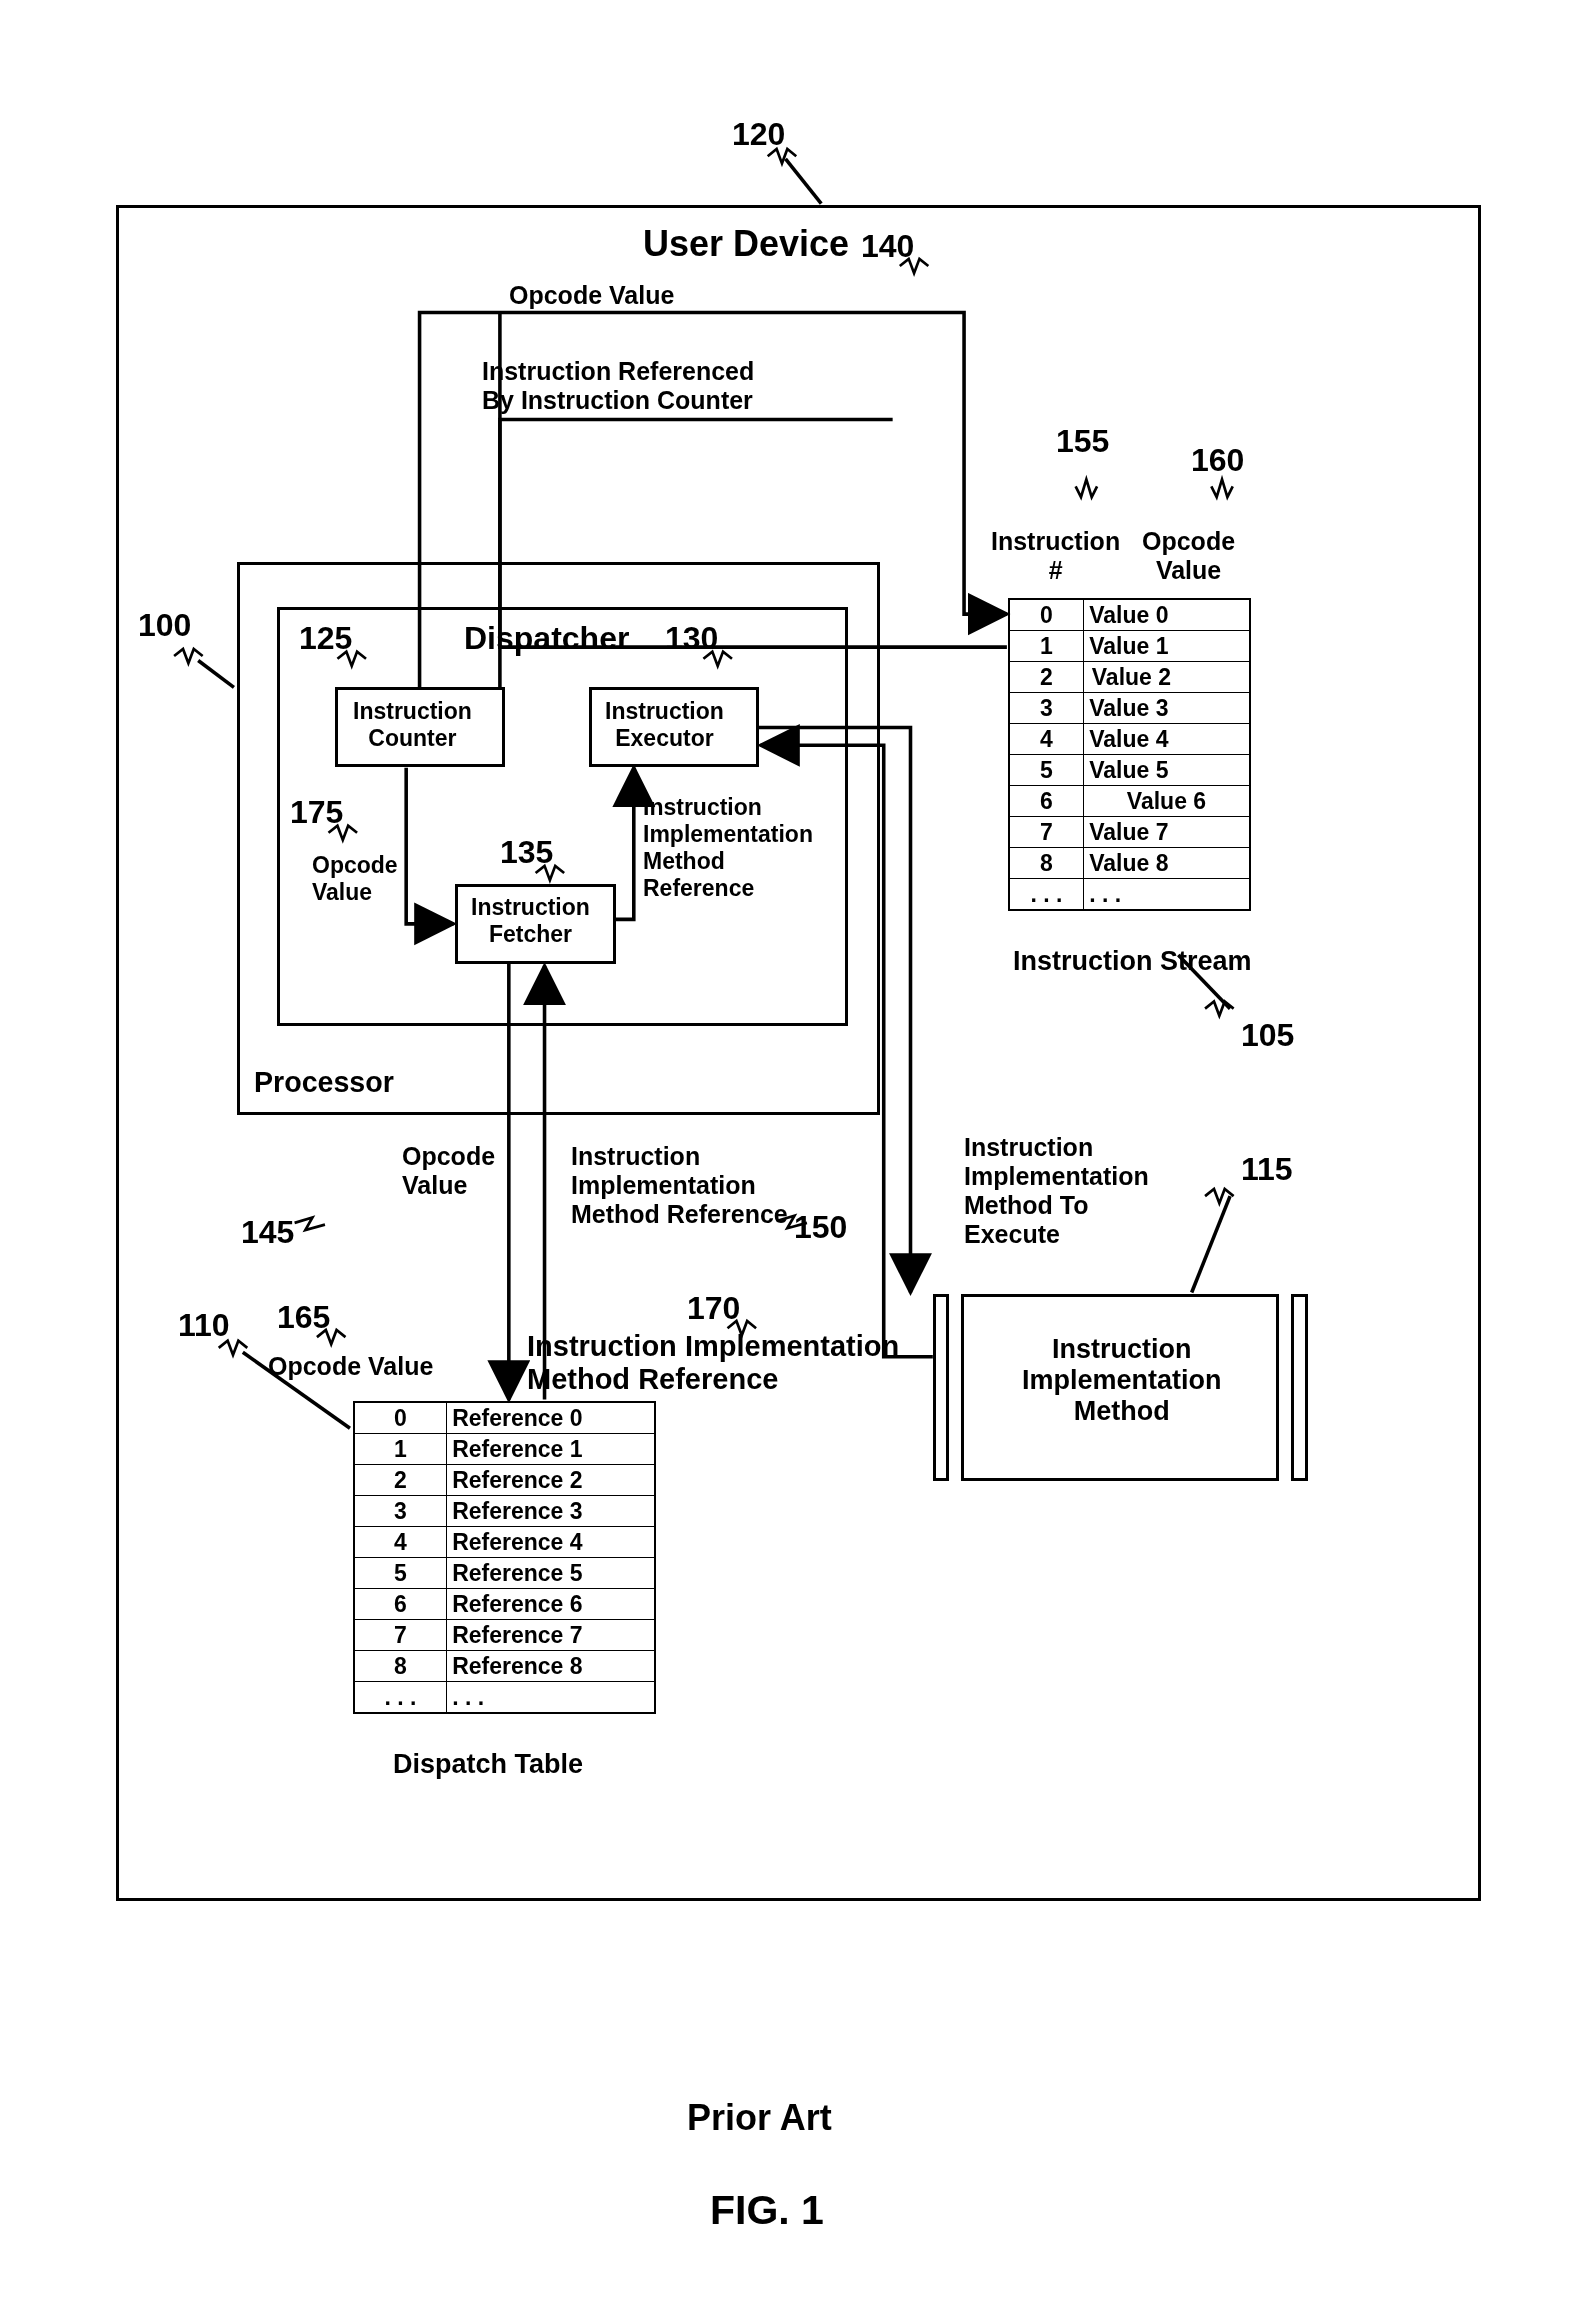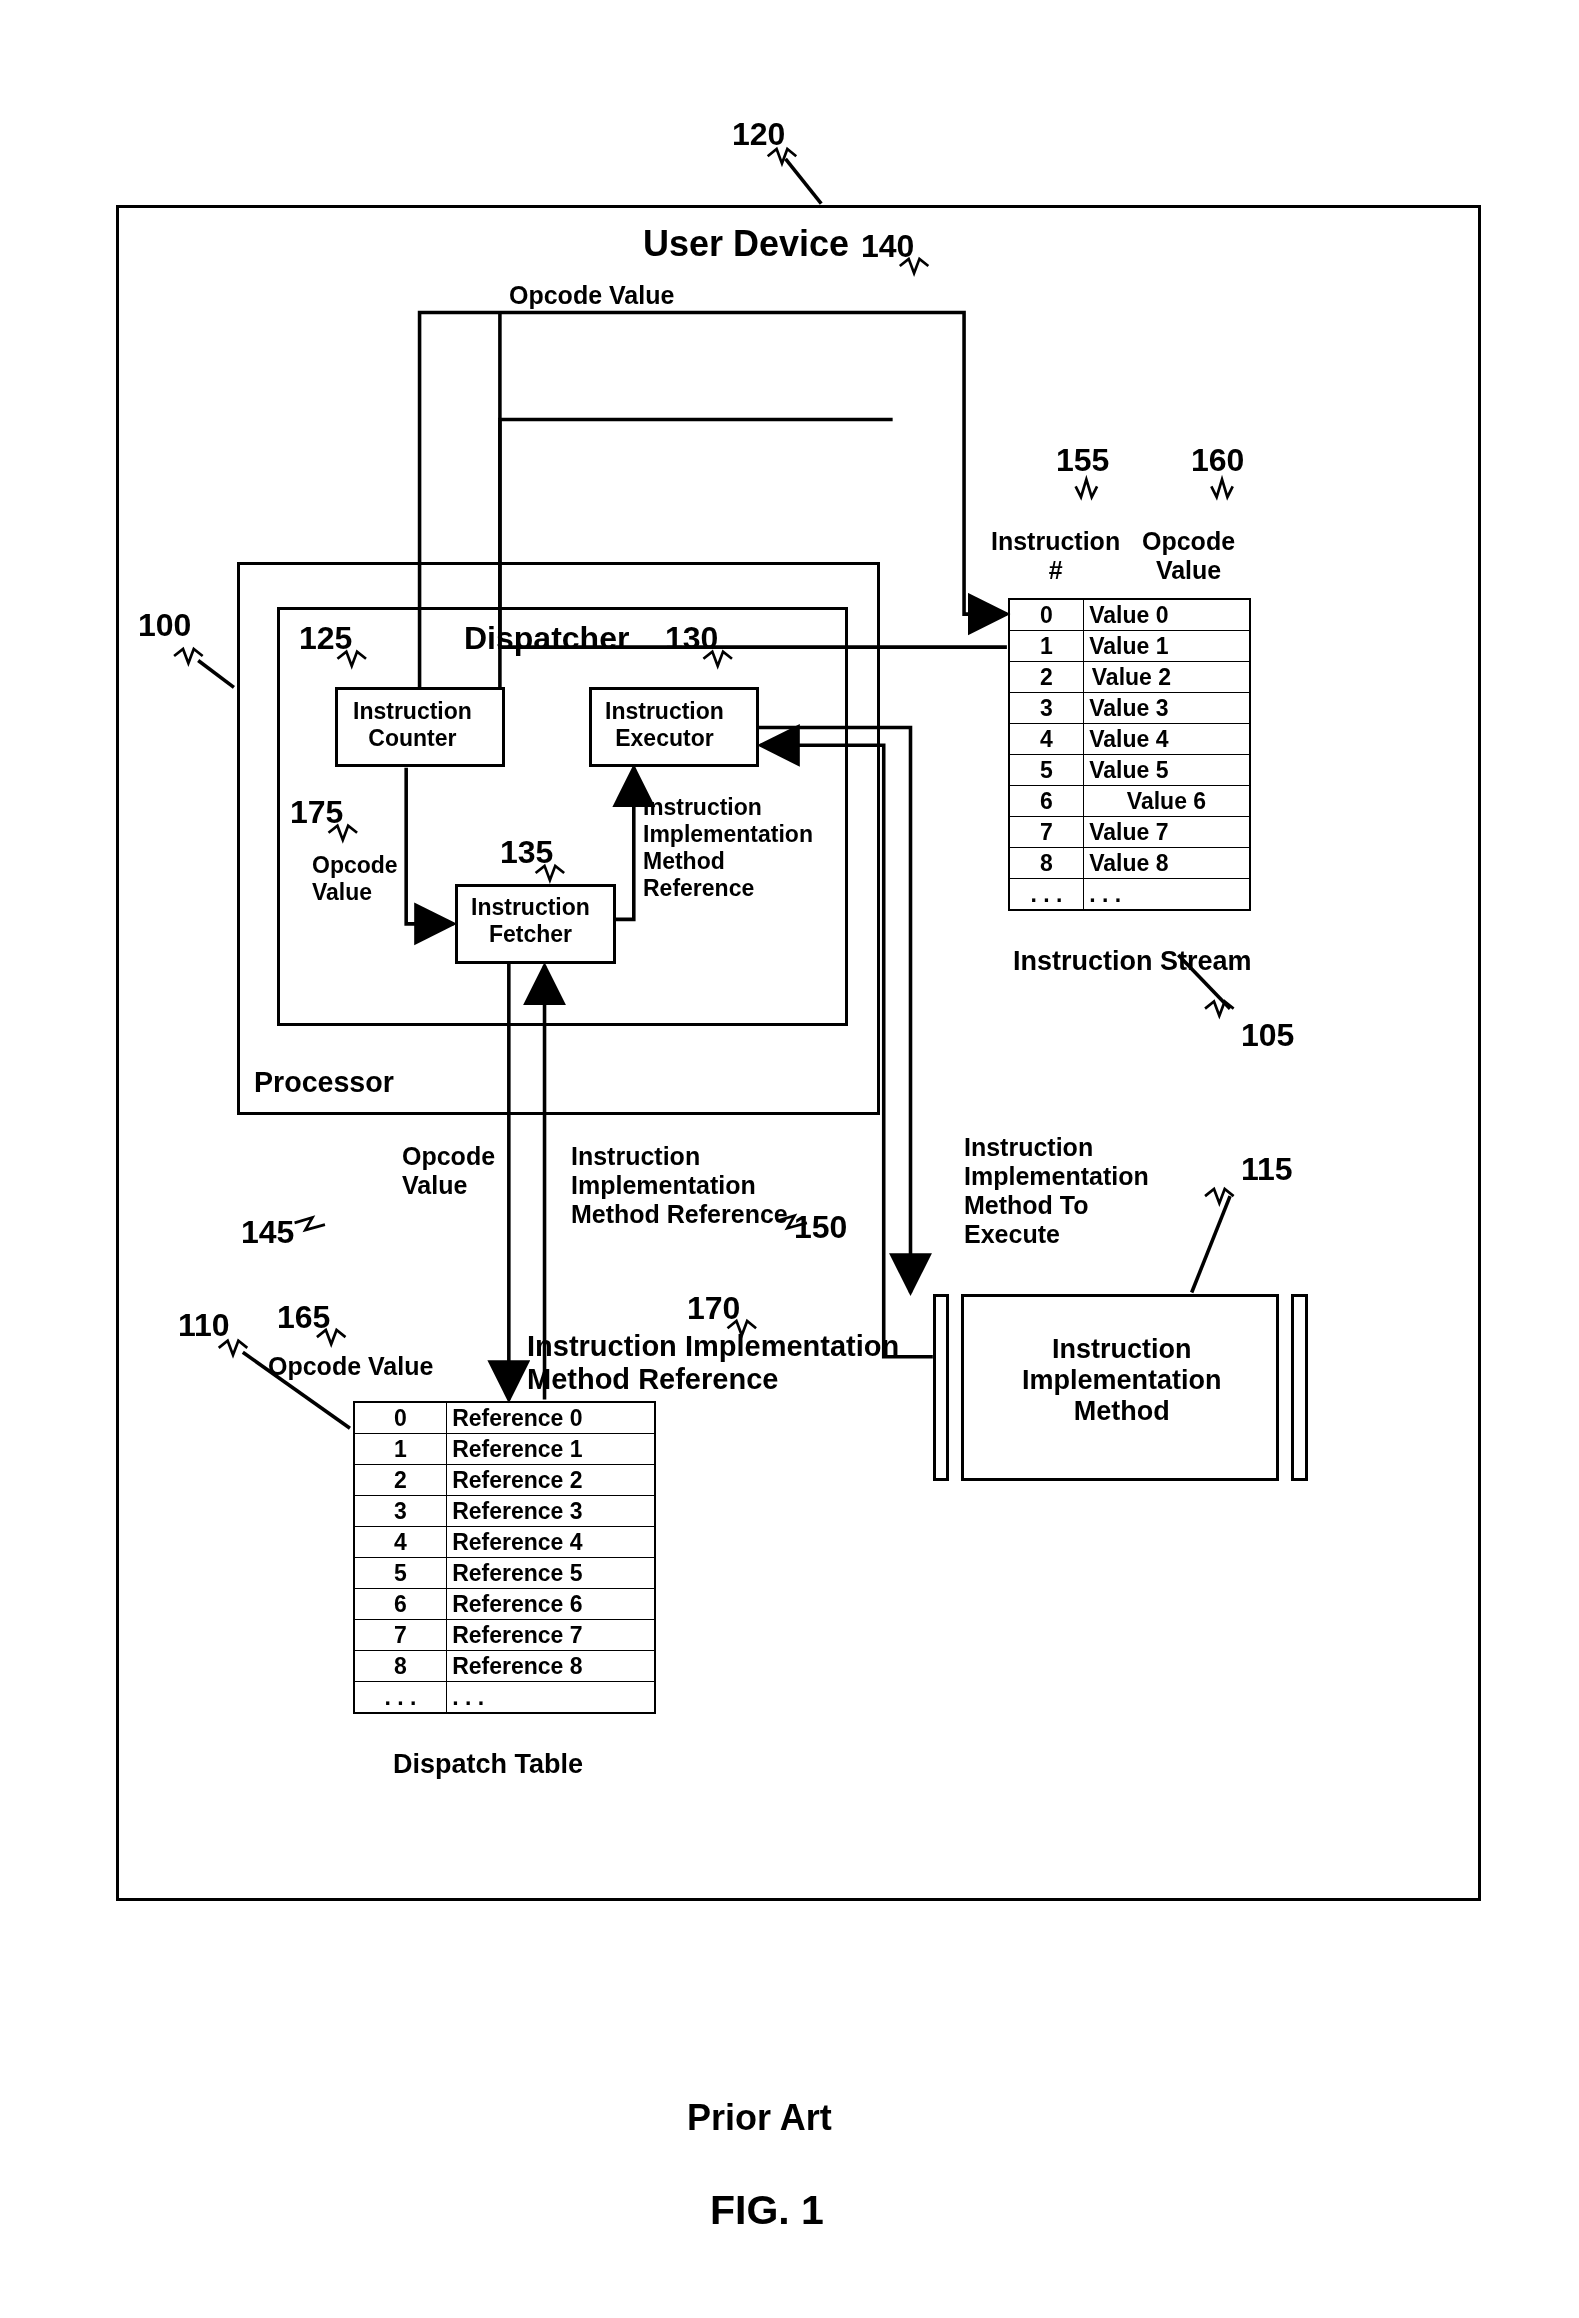--- a/index.html
+++ b/index.html
@@ -189,20 +189,22 @@
         </tr>
         <tr>
           <td style="width: 80px;">. . .</td>
           <td class="left" style="width: 196px;">. . .</td>
         </tr>
       </tbody>
   </table>
   <div class="label" style="left:393px; top:1749px; font-size:27px;">Dispatch Table</div>
 
   <div class="label" style="left:509px; top:281px; font-size:25px;">Opcode Value</div>
+  <div class="label" style="left:482px; top:357px; font-size:25px;">Instruction Referenced
+By Instruction Counter</div>
 
   <div class="label" style="left:312px; top:852px; font-size:23px;">Opcode
 Value</div>
   <div class="label" style="left:643px; top:794px; font-size:23px;">Instruction
 Implementation
 Method
 Reference</div>
 
   <div class="label" style="left:402px; top:1142px; font-size:25px;">Opcode
 Value</div>
@@ -214,21 +216,21 @@
   <div class="label" style="left:527px; top:1330px; font-size:29px;">Instruction Implementation
 Method Reference</div>
 
   <div class="label" style="left:964px; top:1133px; font-size:25px;">Instruction
 Implementation
 Method To
 Execute</div>
 
   <div class="ref" style="left:732px; top:116px;">120</div>
   <div class="ref" style="left:861px; top:228px;">140</div>
-  <div class="ref" style="left:1056px; top:442px;text-align:center;">155</div>
+  <div class="ref" style="left:1056px; top:423px;text-align:center;">155</div>
   <div class="ref" style="left:1191px; top:442px;">160</div>
   <div class="ref" style="left:138px; top:607px;">100</div>
   <div class="ref" style="left:299px; top:620px;">125</div>
   <div class="ref" style="left:665px; top:620px;">130</div>
   <div class="ref" style="left:290px; top:794px;">175</div>
   <div class="ref" style="left:500px; top:834px;">135</div>
   <div class="ref" style="left:1241px; top:1017px;">105</div>
   <div class="ref" style="left:1241px; top:1151px;">115</div>
   <div class="ref" style="left:241px; top:1214px;">145</div>
   <div class="ref" style="left:794px; top:1209px;">150</div>

